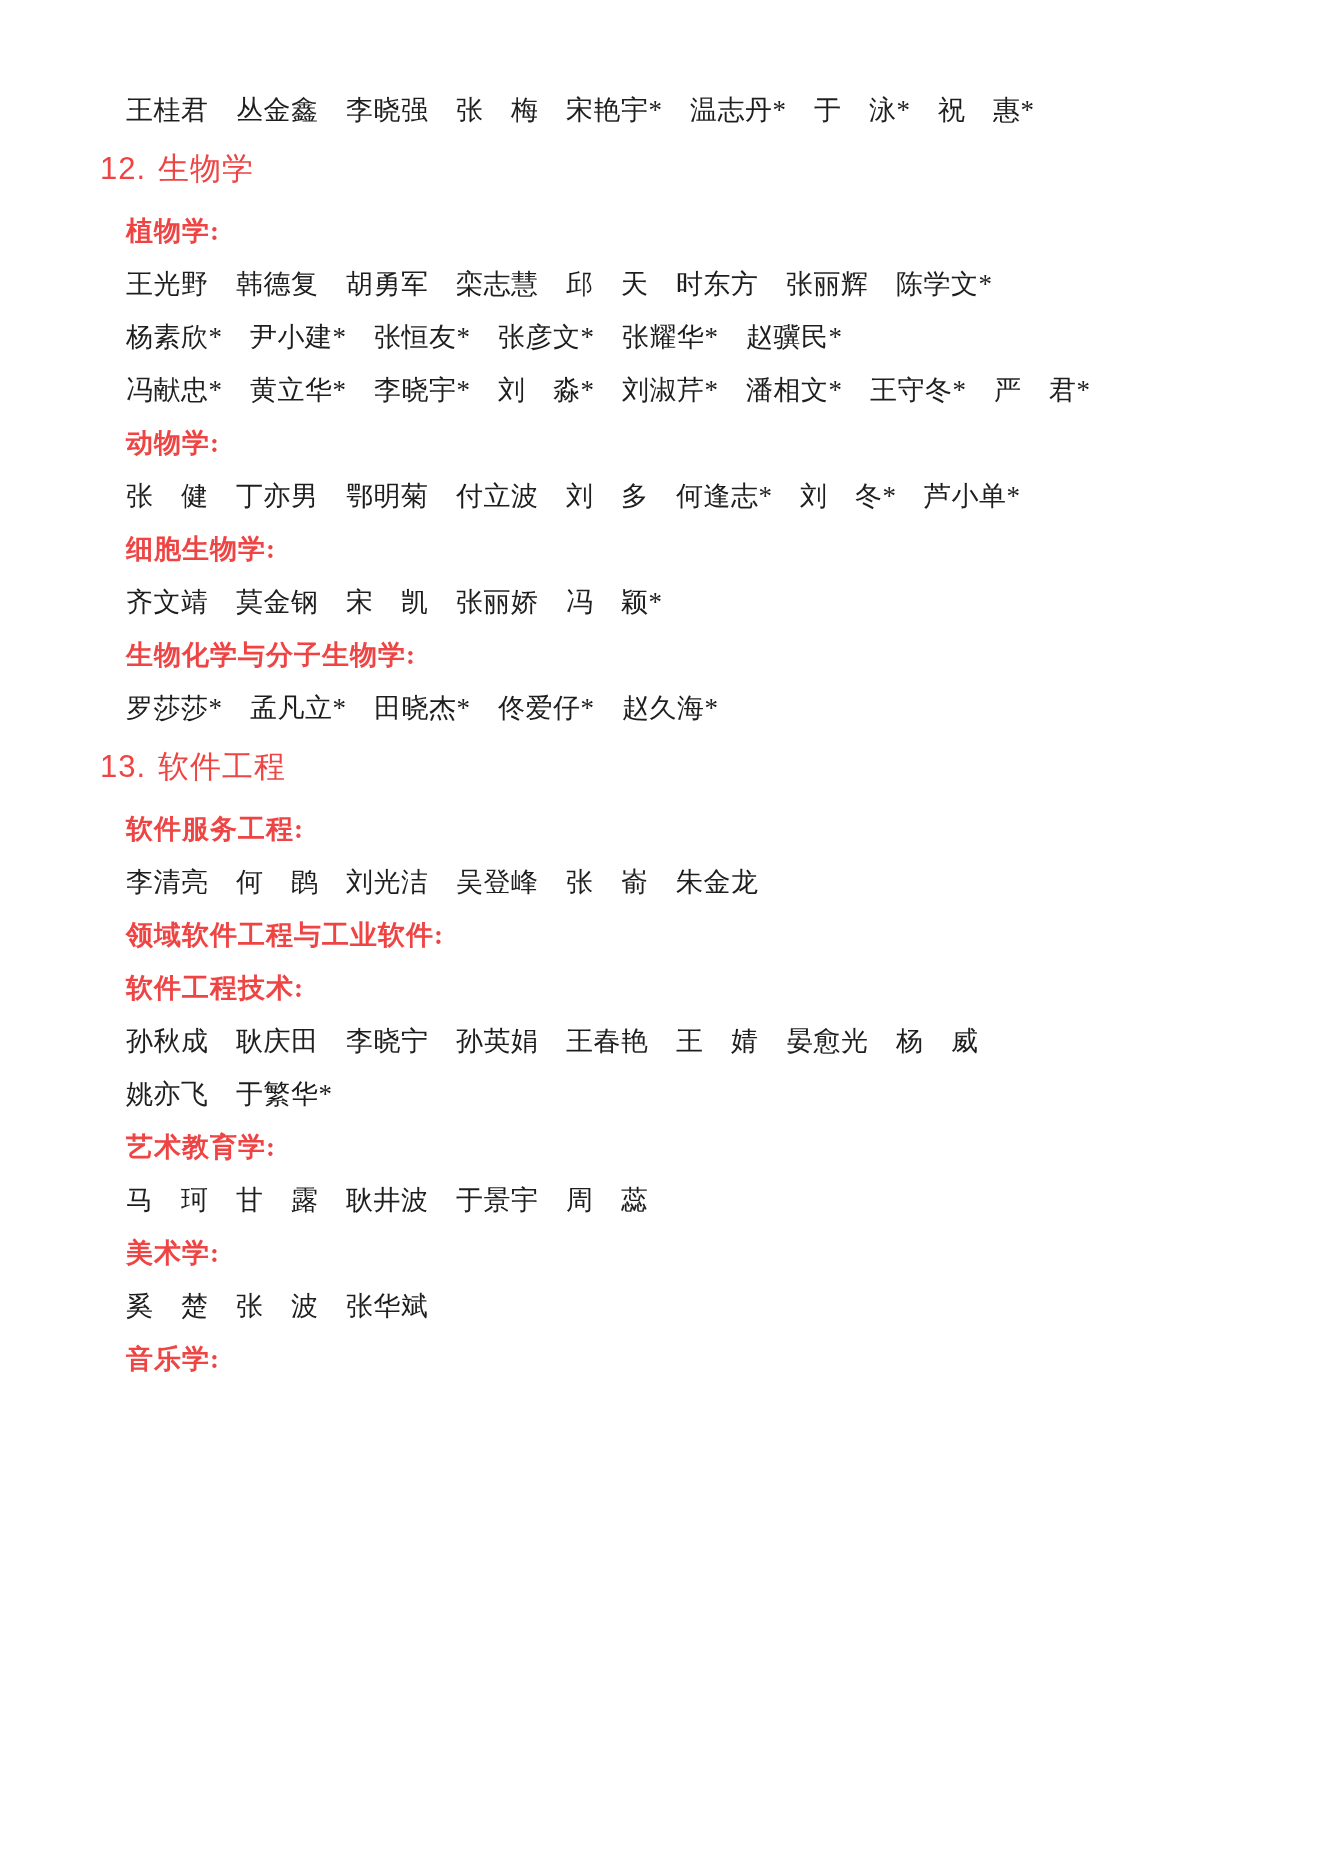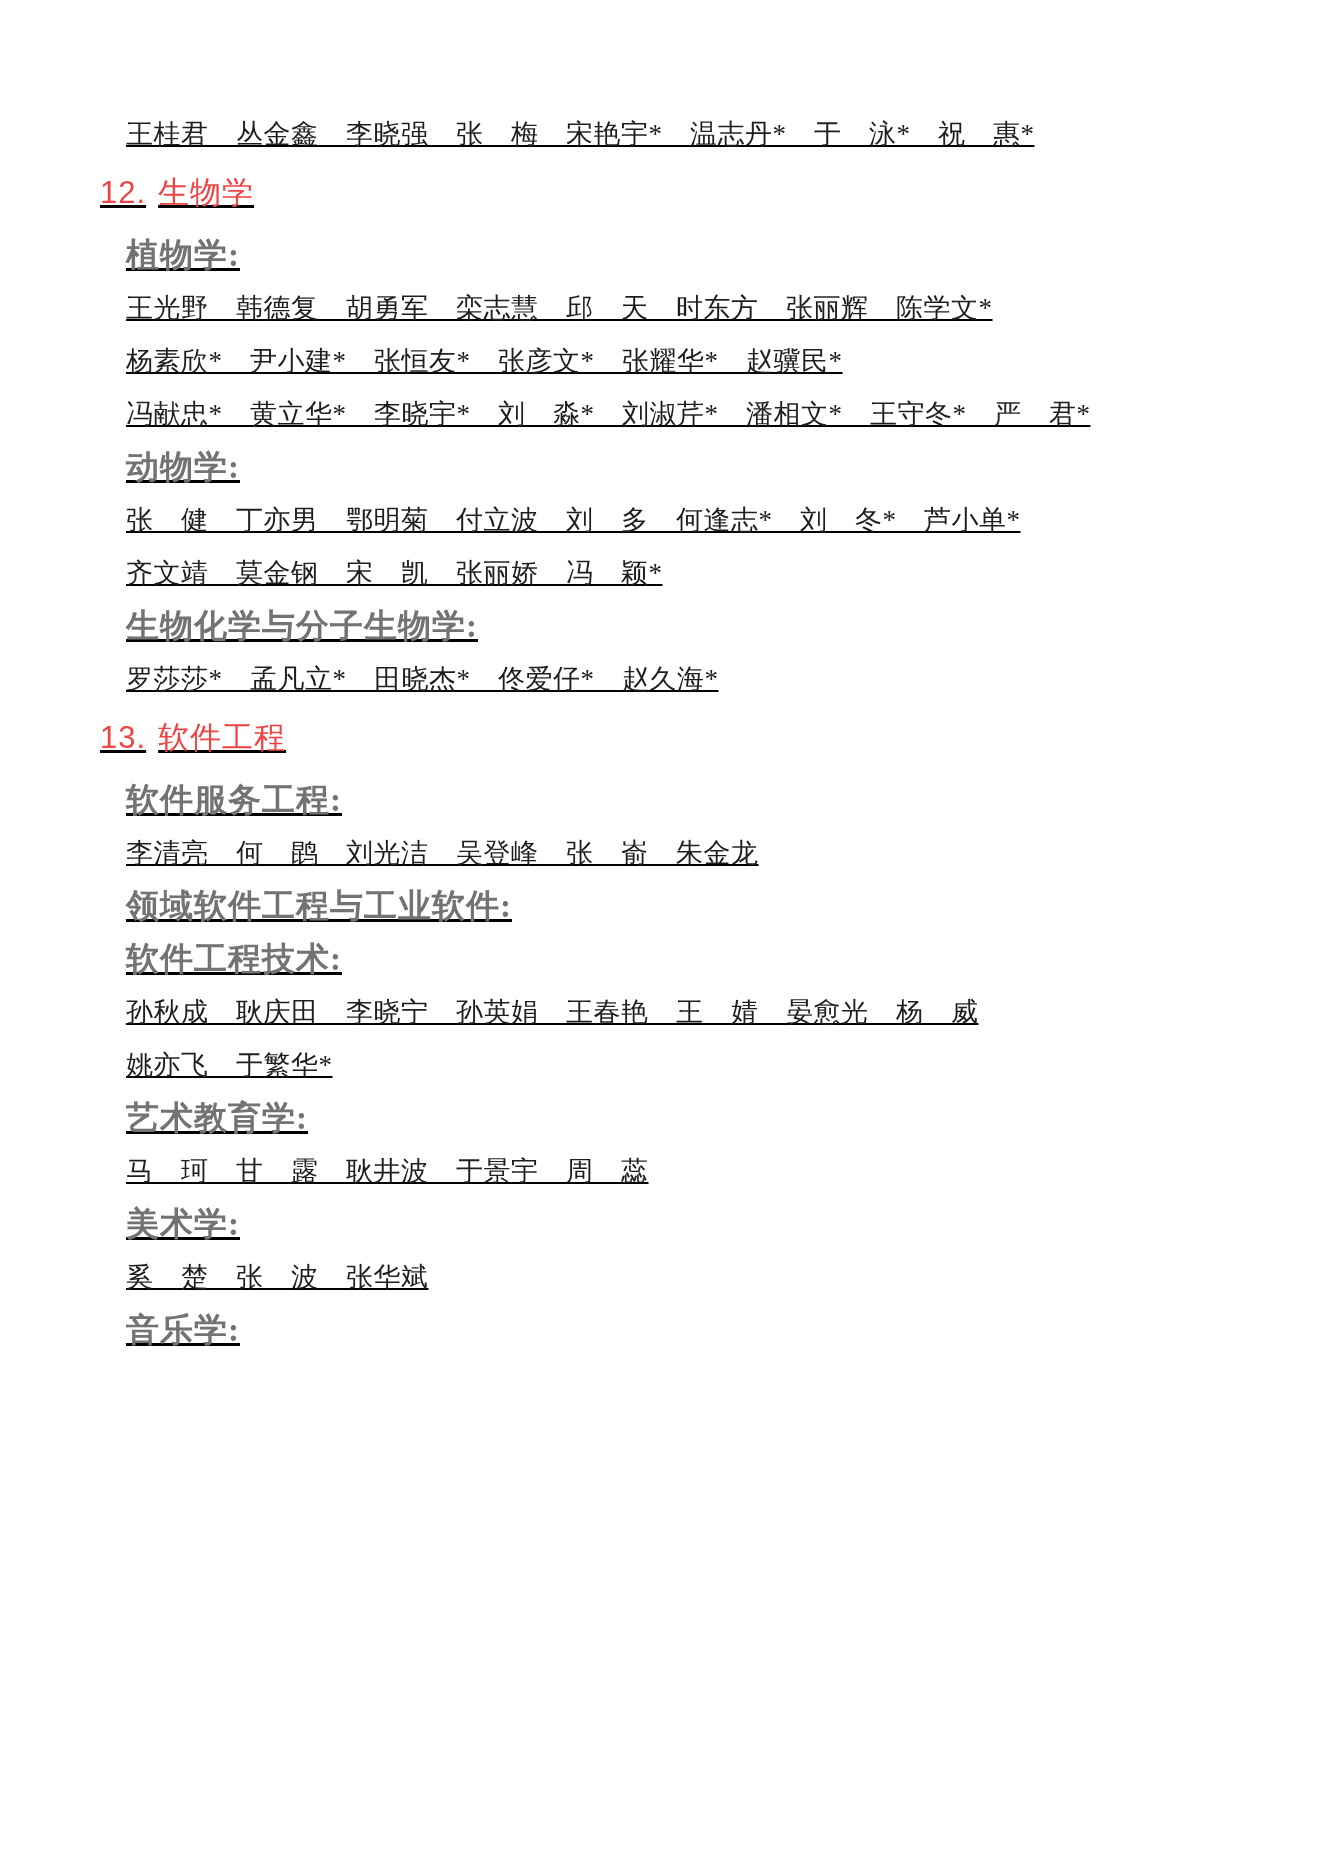--- a/index.html
+++ b/index.html
@@ -6,39 +6,38 @@
     margin: 0;
     padding: 0;
     background: #ffffff;
   }
   .page {
     position: relative;
     width: 1322px;
     height: 1871px;
     background: #ffffff;
     box-sizing: border-box;
-    padding: 108px 96px 0 100px;
+    padding: 84px 96px 0 100px;
     overflow: hidden;
     font-family: "Liberation Serif", "DejaVu Serif", serif;
-    text-decoration: underline;
   }
   .name-line {
     margin-left: 26px;
     font-size: 27px;
     line-height: 53px;
     color: #1e1e1e;
     letter-spacing: 0.5px;
     white-space: nowrap;
   }
   .sub-label {
     margin-left: 26px;
-    font-size: 33px;
+    font-size: 27px;
     line-height: 53px;
     font-weight: 700;
-    color: #737373;
+    color: #ef4444;
     letter-spacing: 1px;
   }
   .section-heading {
     font-family: "Liberation Sans", "DejaVu Sans", sans-serif;
     font-size: 31px;
     line-height: 53px;
     margin: 5px 0 10px 0;
     color: #ef4444;
     font-weight: 500;
     letter-spacing: 1px;
@@ -59,20 +58,21 @@
   </div>
 
   <div class="sub-label">植物学:</div>
   <div class="name-line">王光野　韩德复　胡勇军　栾志慧　邱　天　时东方　张丽辉　陈学文*</div>
   <div class="name-line">杨素欣*　尹小建*　张恒友*　张彦文*　张耀华*　赵骥民*</div>
   <div class="name-line">冯献忠*　黄立华*　李晓宇*　刘　淼*　刘淑芹*　潘相文*　王守冬*　严　君*</div>
 
   <div class="sub-label">动物学:</div>
   <div class="name-line">张　健　丁亦男　鄂明菊　付立波　刘　多　何逢志*　刘　冬*　芦小单*</div>
 
+  <div class="sub-label">细胞生物学:</div>
   <div class="name-line">齐文靖　莫金钢　宋　凯　张丽娇　冯　颖*</div>
 
   <div class="sub-label">生物化学与分子生物学:</div>
   <div class="name-line">罗莎莎*　孟凡立*　田晓杰*　佟爱仔*　赵久海*</div>
 
   <div class="section-heading">
     <span class="sec-num">13.</span><span>软件工程</span>
   </div>
 
   <div class="sub-label">软件服务工程:</div>

